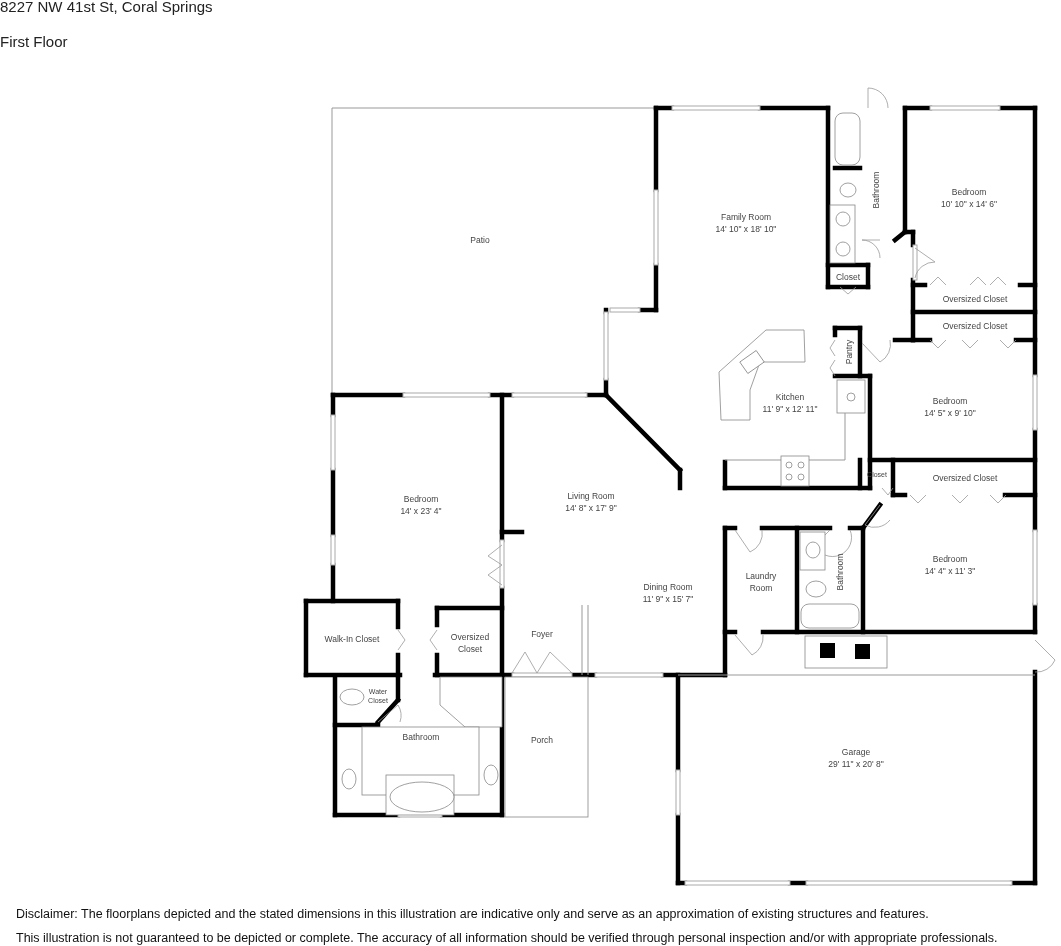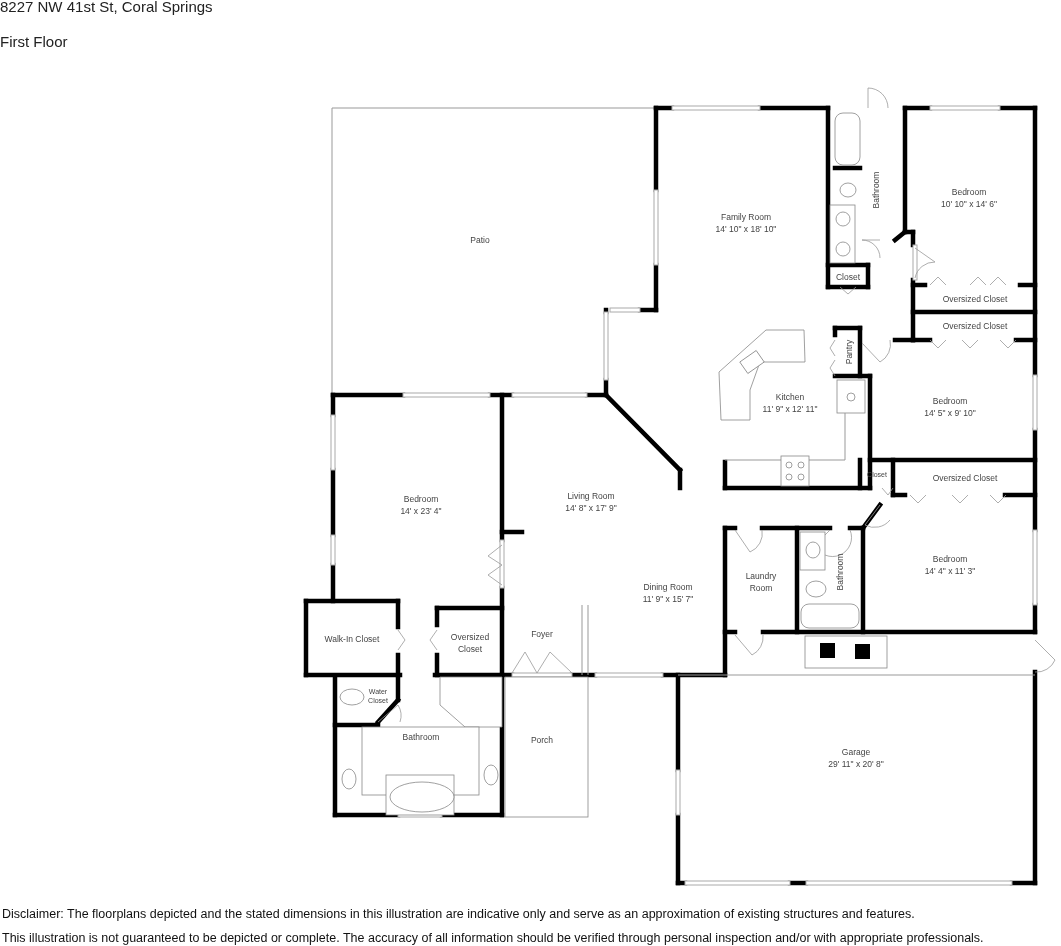--- a/index.html
+++ b/index.html
@@ -1,20 +1,20 @@
 <!DOCTYPE html>
 <html><head>
 <meta charset="utf-8">
 <style>
   html,body{margin:0;padding:0;background:#ffffff;}
   body{width:1061px;height:946px;position:relative;overflow:hidden;font-family:"Liberation Sans",sans-serif;color:#222;}
   .hdr{position:absolute;left:0;font-size:15px;color:#222;}
   #addr{top:-2px;}
   #floor{top:21px;margin-top:12px;}
-  .disc{position:absolute;left:2px;font-size:12.5px;color:#111;white-space:nowrap;}
+  .disc{position:absolute;left:16px;font-size:12.5px;color:#111;white-space:nowrap;}
   #disc1{top:907px;}
   #disc2{top:931px;}
   svg{position:absolute;left:0;top:0;}
   .lbl{font-family:"Liberation Sans",sans-serif;font-size:8.5px;fill:#444;text-anchor:middle;}
   .lbl-sm{font-size:7px;}
   .w{stroke:#000;stroke-width:4.5;fill:none;stroke-linecap:square;}
   .t{stroke:#999;stroke-width:1;fill:none;}
   .win{stroke:#aaa;stroke-width:1;fill:#fff;}
   .fx{stroke:#888;stroke-width:0.8;fill:#fff;}
 </style>

